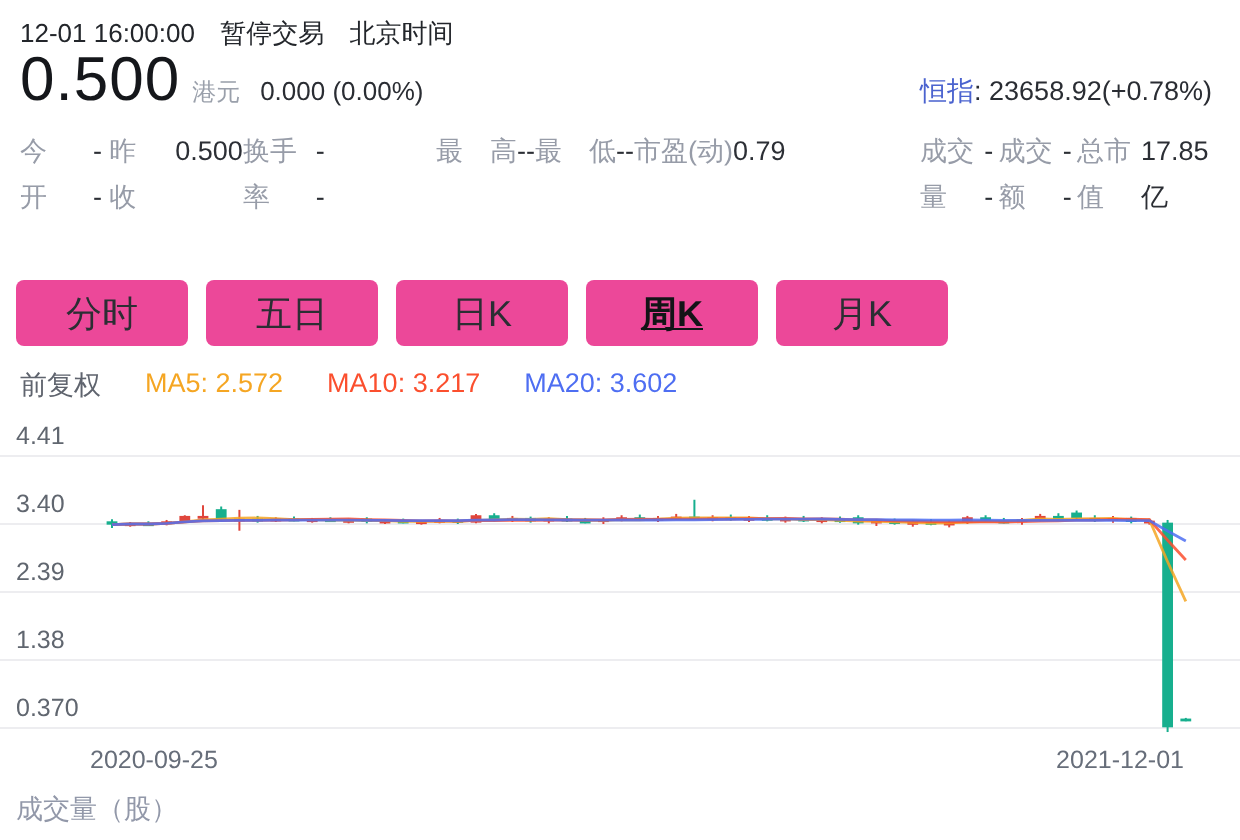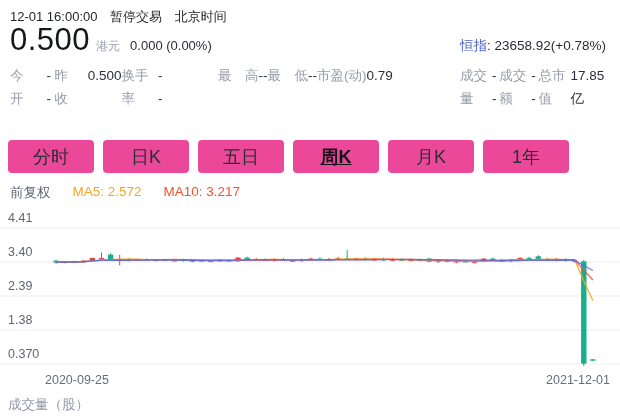--- a/index.html
+++ b/index.html
@@ -35,21 +35,21 @@
 
   
   .ind-row{position:absolute;top:184px;left:10px;display:flex;gap:22px;font-size:13.5px;text-align:center;}
   .adjust{color:#5f646e;cursor:pointer;}
 
   
   .kchart{position:absolute;top:205px;left:0;}
 
   
   .dates{position:absolute;top:373px;left:0;width:620px;box-sizing:border-box;display:flex;
-    justify-content:space-between;padding:0 10px 0 45px;font-size:12.5px;color:#676e7a;}
+    justify-content:space-between;padding:0 28px 0 45px;font-size:12.5px;color:#676e7a;}
 
   
   .vol-row{position:absolute;top:396px;left:8px;right:15px;display:flex;justify-content:space-between;
     font-size:13.5px;}
   .vol-label{color:#9298a9;}
   .vol-value{color:#a7acbe;margin-top:24px;}
 </style>
 </head>
 <body>
 
@@ -110,31 +110,31 @@
       </div>
       <div class="srow">
         <span class="slabel">总市值</span>
         <span class="svalue">17.85亿</span>
       </div>
     </div>
   </div>
 
   <div class="tabs">
     <div class="tab">分时</div>
+    <div class="tab">五日</div>
     <div class="tab">日K</div>
-    <div class="tab">五日</div>
     <div class="tab active">周K</div>
     <div class="tab">月K</div>
-    <div class="tab">1年</div>
   </div>
 
   <div class="ind-row">
     <span class="adjust">前复权</span>
     <span style="color: rgb(245, 166, 35);">MA5: 2.572</span>
     <span style="color: rgb(251, 79, 46);">MA10: 3.217</span>
+    <span style="color: rgb(78, 110, 242);">MA20: 3.602</span>
   </div>
 
   <svg id="kchart" class="kchart" width="620" height="168" viewBox="0 0 620 168">
       <line x1="0" y1="23" x2="620" y2="23" stroke="#ededf0" stroke-width="1"></line>
       <text x="8" y="17" fill="#60666f" font-size="12.5" font-family="Liberation Sans, DejaVu Sans, sans-serif">4.41</text>
       <line x1="0" y1="57" x2="620" y2="57" stroke="#ededf0" stroke-width="1"></line>
       <text x="8" y="51" fill="#60666f" font-size="12.5" font-family="Liberation Sans, DejaVu Sans, sans-serif">3.40</text>
       <line x1="0" y1="91" x2="620" y2="91" stroke="#ededf0" stroke-width="1"></line>
       <text x="8" y="85" fill="#60666f" font-size="12.5" font-family="Liberation Sans, DejaVu Sans, sans-serif">2.39</text>
       <line x1="0" y1="125" x2="620" y2="125" stroke="#ededf0" stroke-width="1"></line>

